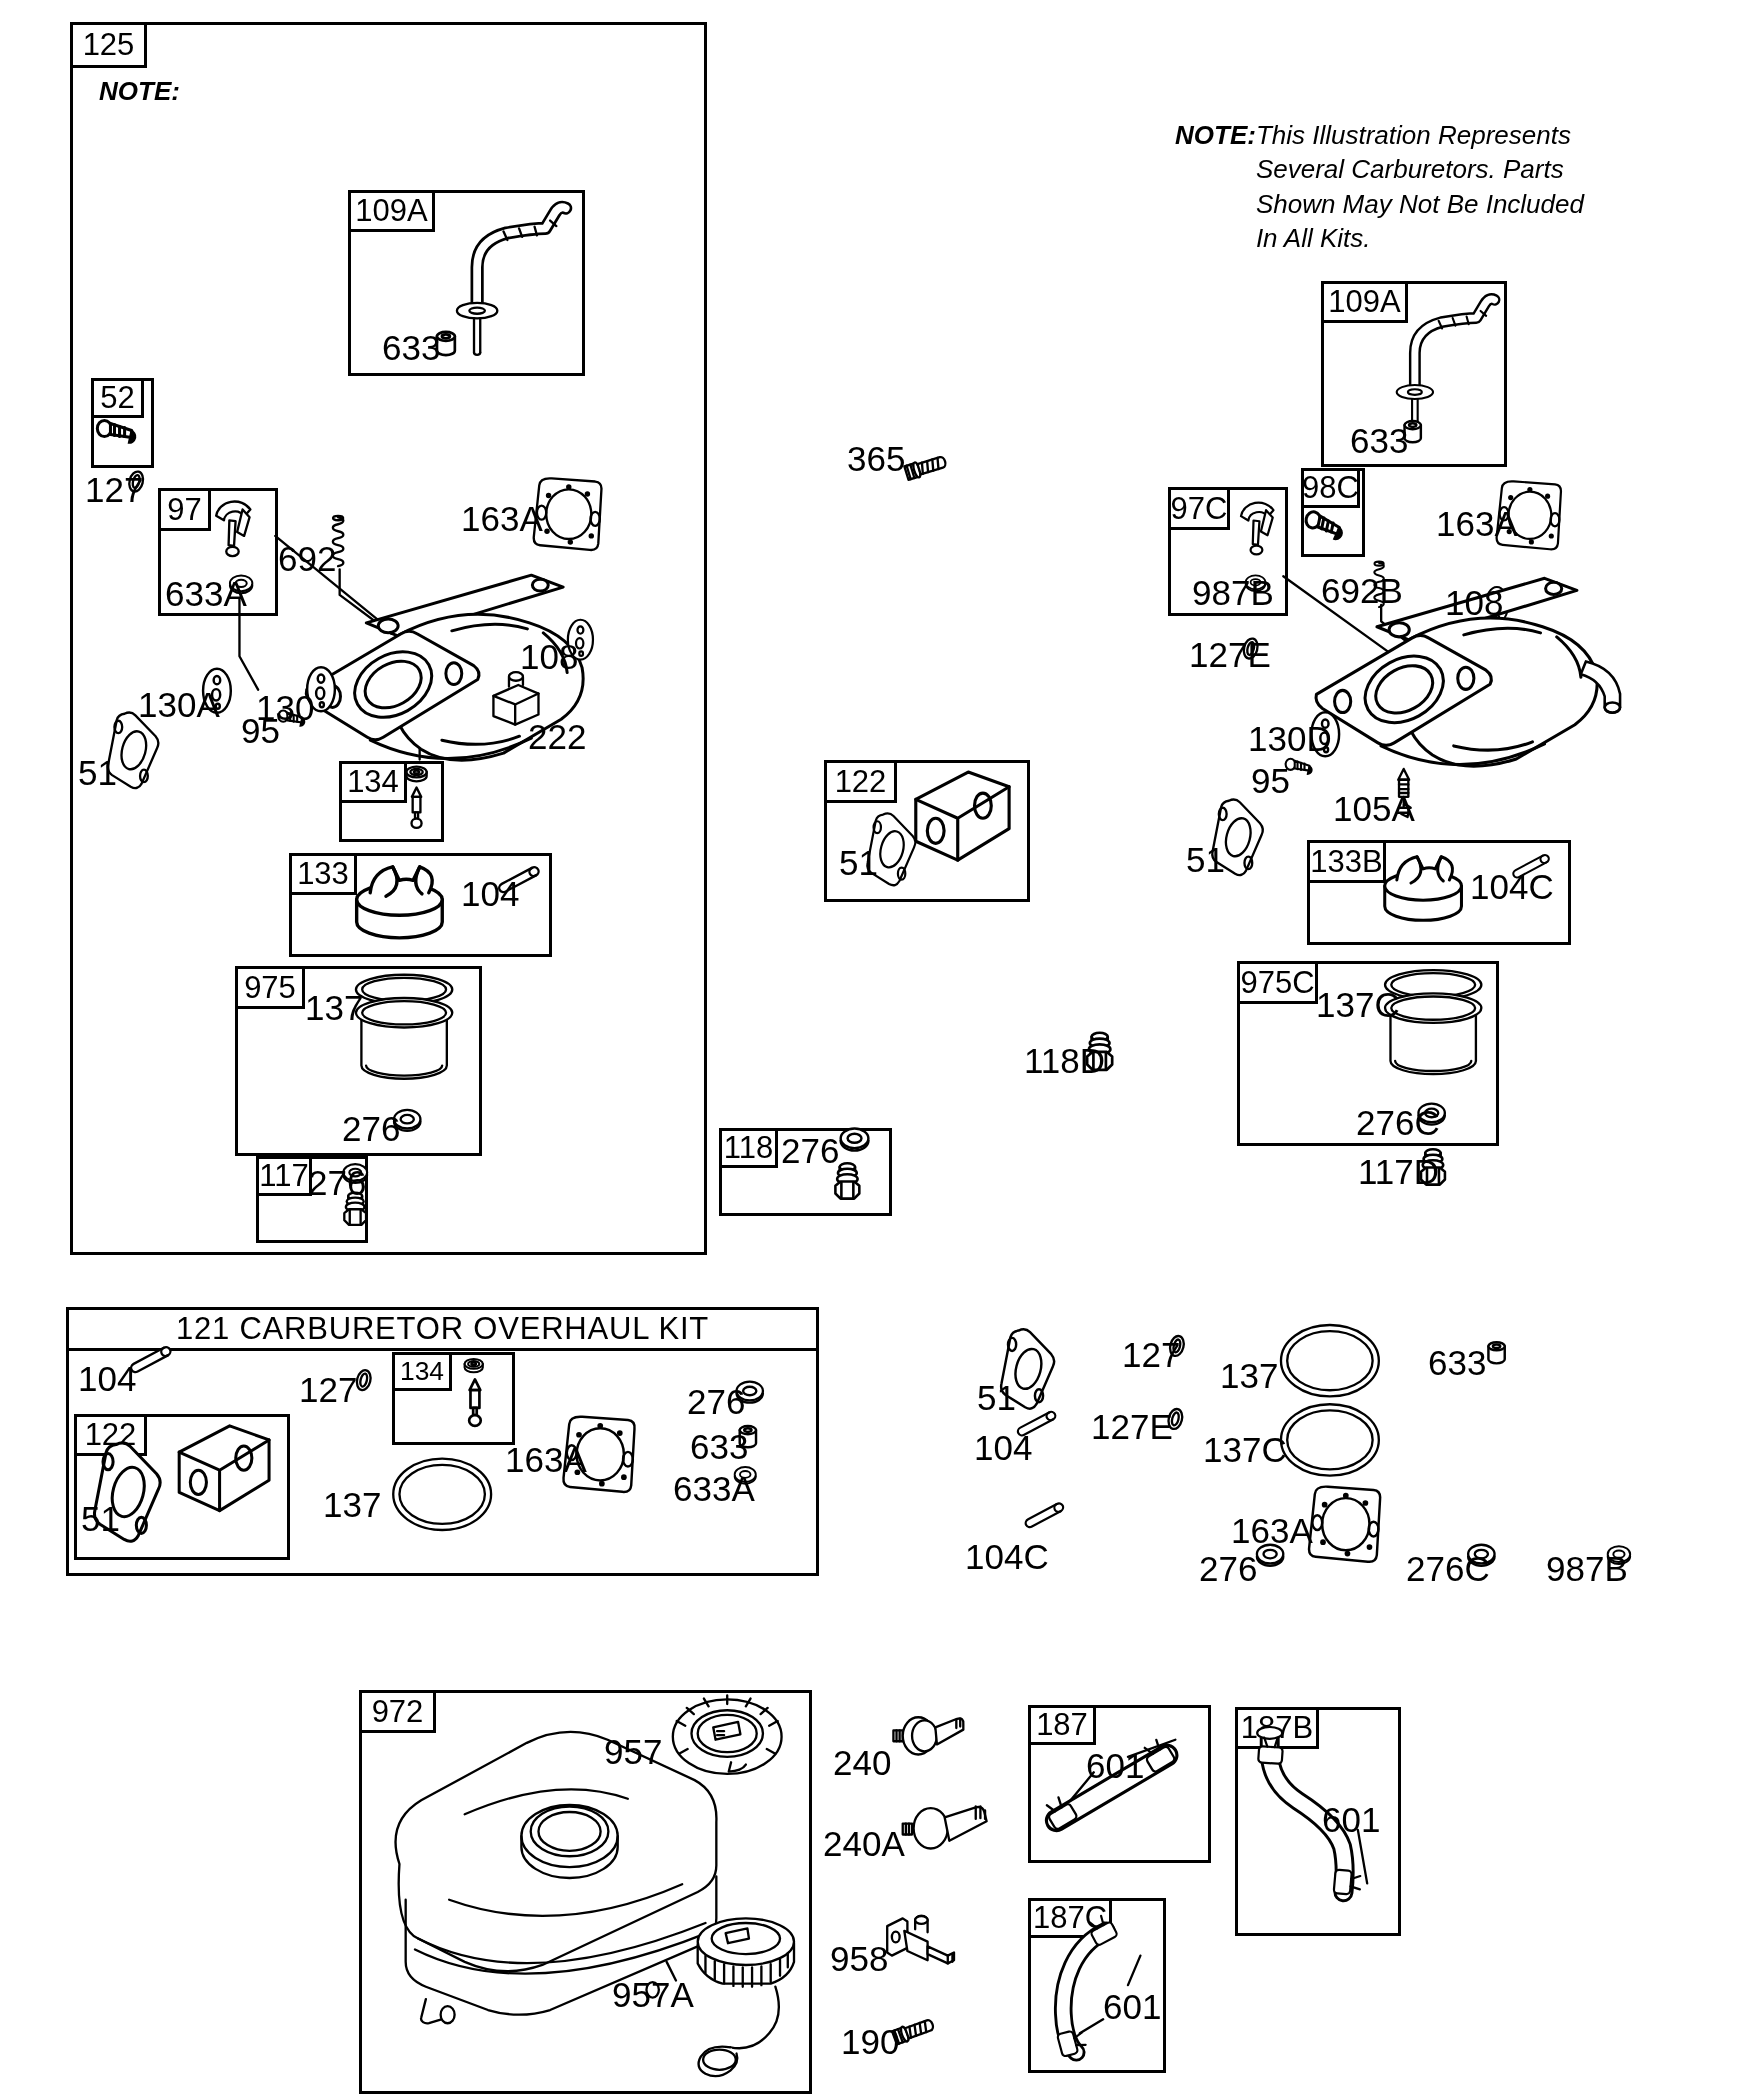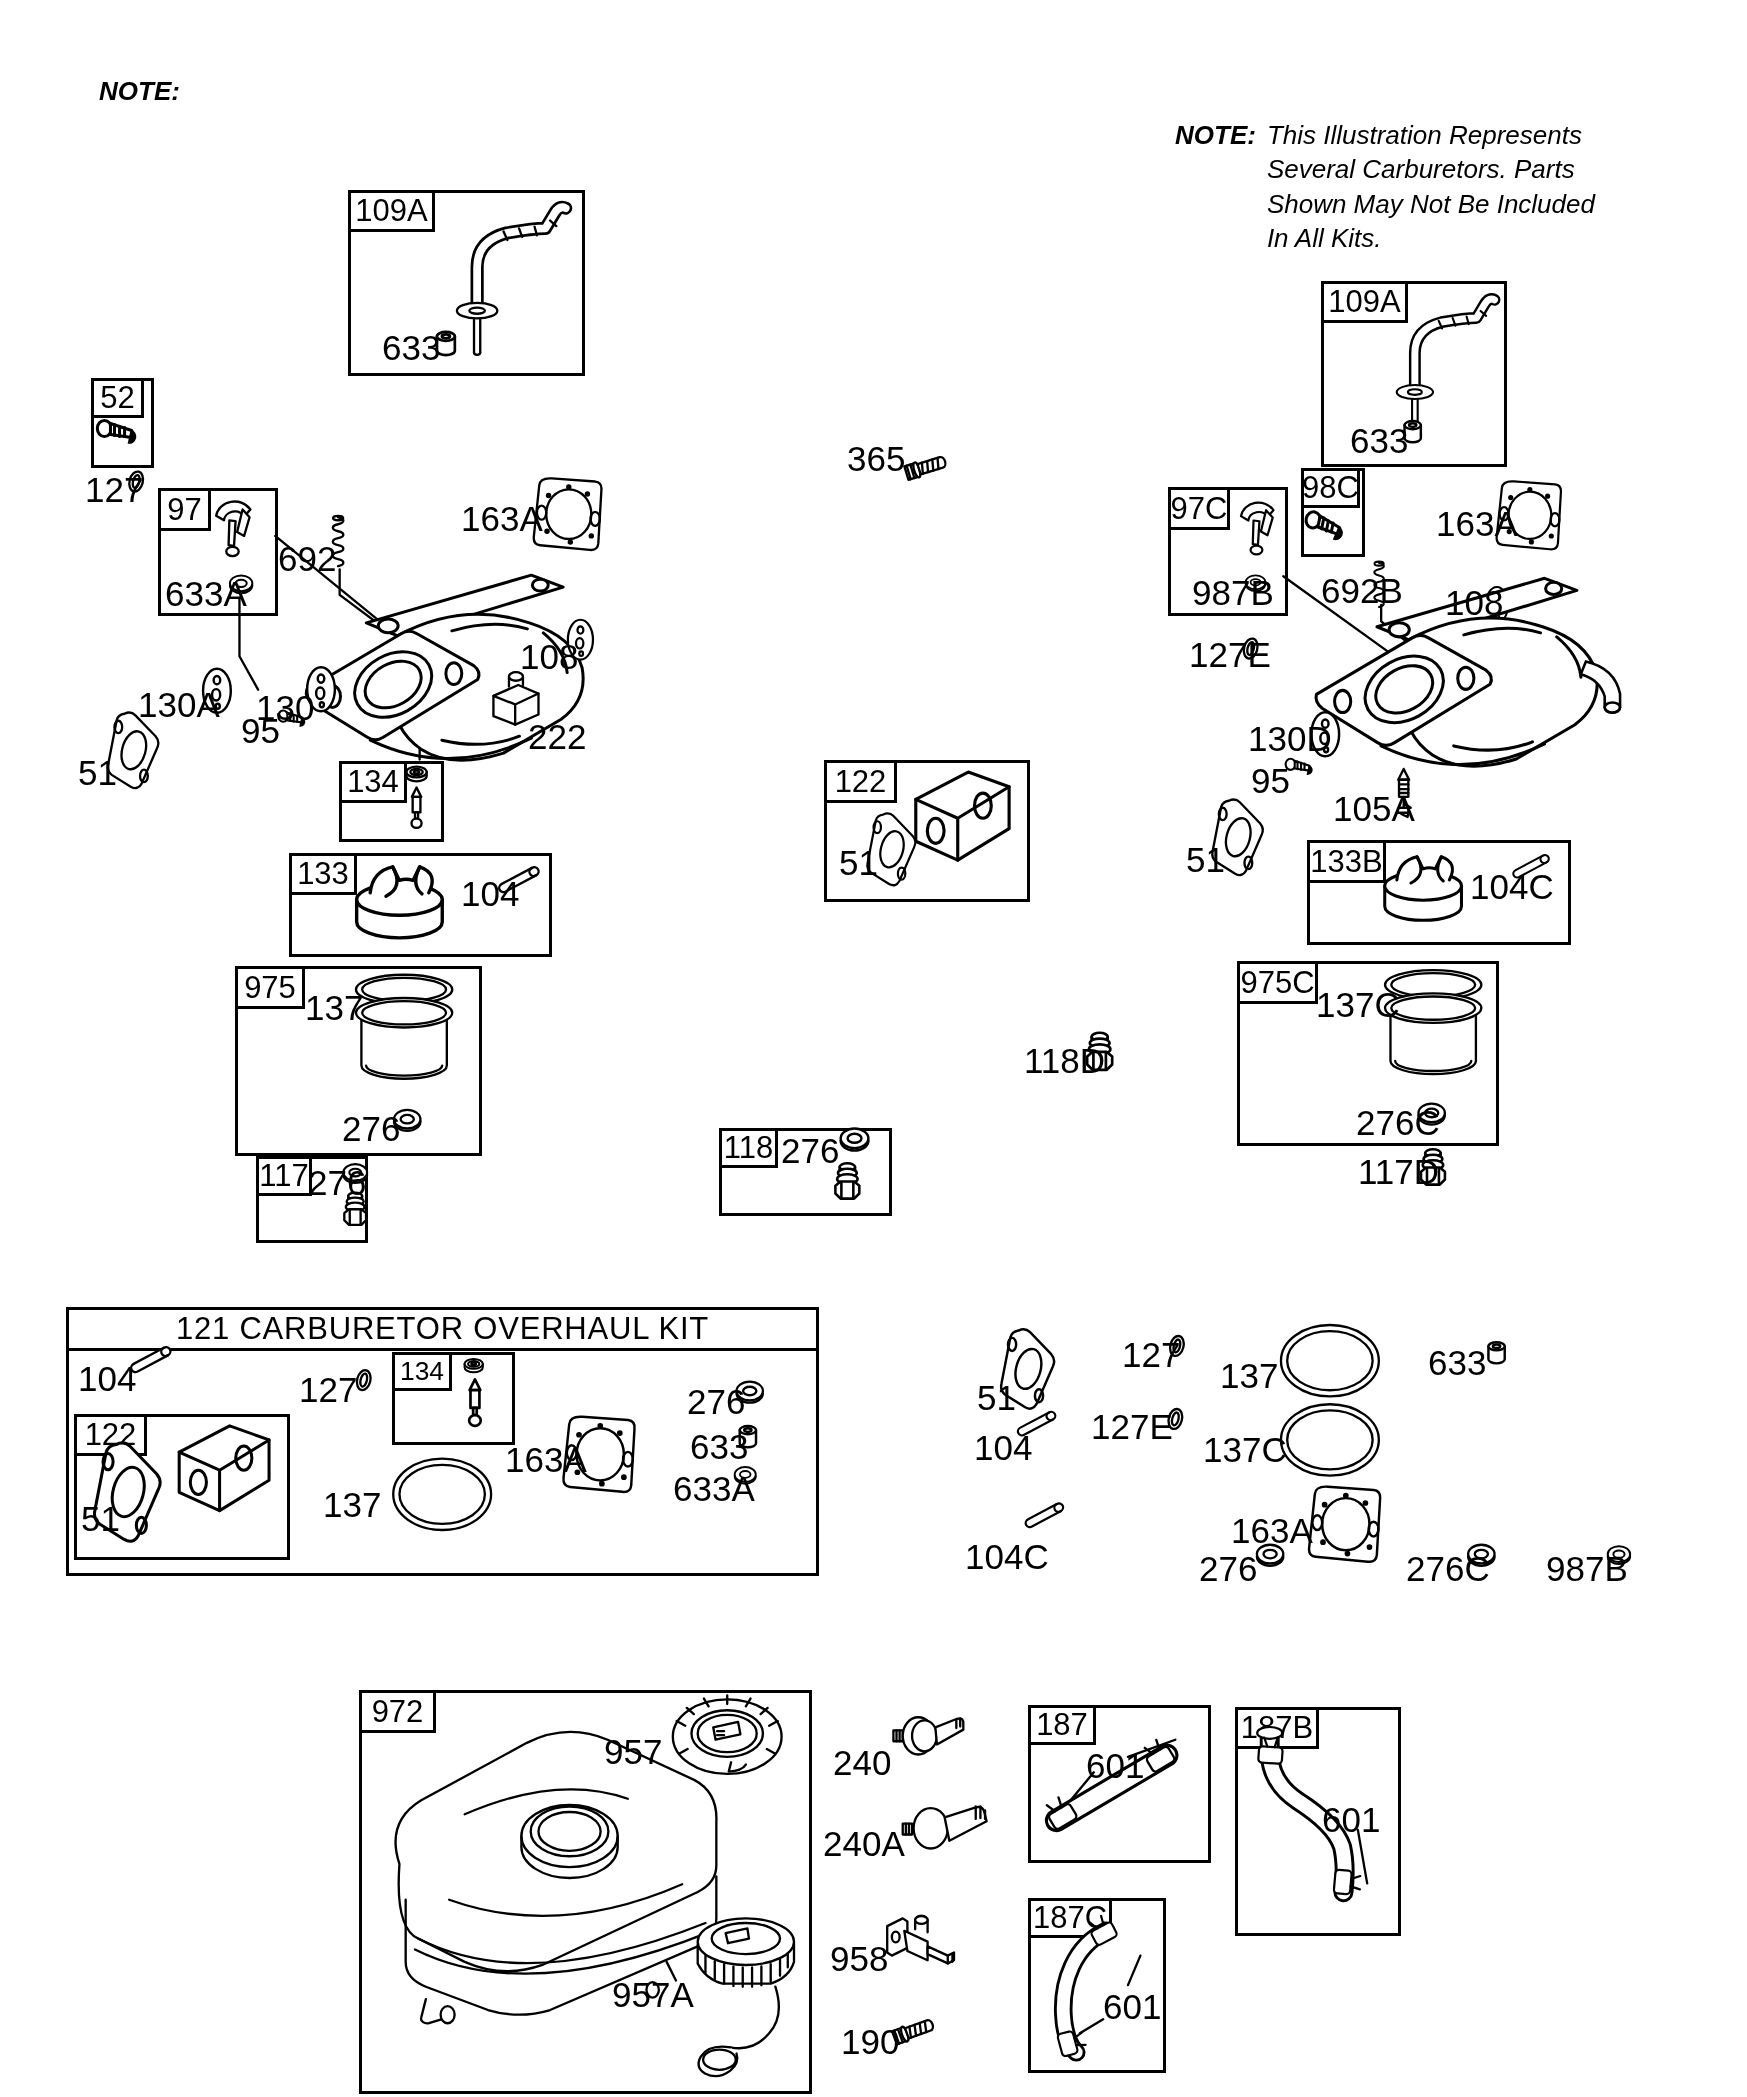--- a/index.html
+++ b/index.html
@@ -5,30 +5,33 @@
   html,body{margin:0;padding:0;background:#fff;}
   #canvas{position:relative;width:1748px;height:2097px;background:#fff;
           font-family:"Liberation Sans",sans-serif;color:#000;overflow:hidden;}
   .pbox{position:absolute;border:3.1px solid #000;background:#fff;z-index:10;}
   .pbox .tab{position:absolute;left:0;top:0;border-right:3.1px solid #000;border-bottom:3.1px solid #000;
              background:#fff;display:flex;align-items:center;justify-content:center;
              font-size:31px;z-index:12;}
   .khead{position:absolute;left:0;top:0;right:0;border-bottom:3.1px solid #000;
          display:flex;align-items:center;justify-content:center;font-size:31px;letter-spacing:0.8px;}
   .lbl{position:absolute;font-size:35px;white-space:nowrap;z-index:40;line-height:1;}
-  .note{position:absolute;display:flex;gap:11px;font-style:italic;font-size:26px;line-height:1.32;z-index:40;}
+  .note{position:absolute;display:flex;font-style:italic;font-size:26px;line-height:1.32;z-index:40;}
   .note .kw{font-weight:bold;}
   .note .body{white-space:pre-line;}
   .art{position:absolute;left:0;top:0;z-index:30;pointer-events:none;}
 </style>
 </head>
 <body>
 
 <div id="canvas">
 
+  <div class="pbox" style="left:70px;top:22px;width:631px;height:1227px">
+    <div class="tab" style="width:71px;height:40px">125</div>
+  </div>
   <div class="pbox" style="left:348px;top:190px;width:231px;height:180px">
     <div class="tab" style="width:81px;height:36px">109A</div>
   </div>
   <div class="pbox" style="left:91px;top:378px;width:57px;height:84px">
     <div class="tab" style="width:47px;height:34px">52</div>
   </div>
   <div class="pbox" style="left:158px;top:488px;width:114px;height:122px">
     <div class="tab" style="width:47px;height:37px">97</div>
   </div>
   <div class="pbox" style="left:339px;top:761px;width:99px;height:75px">

